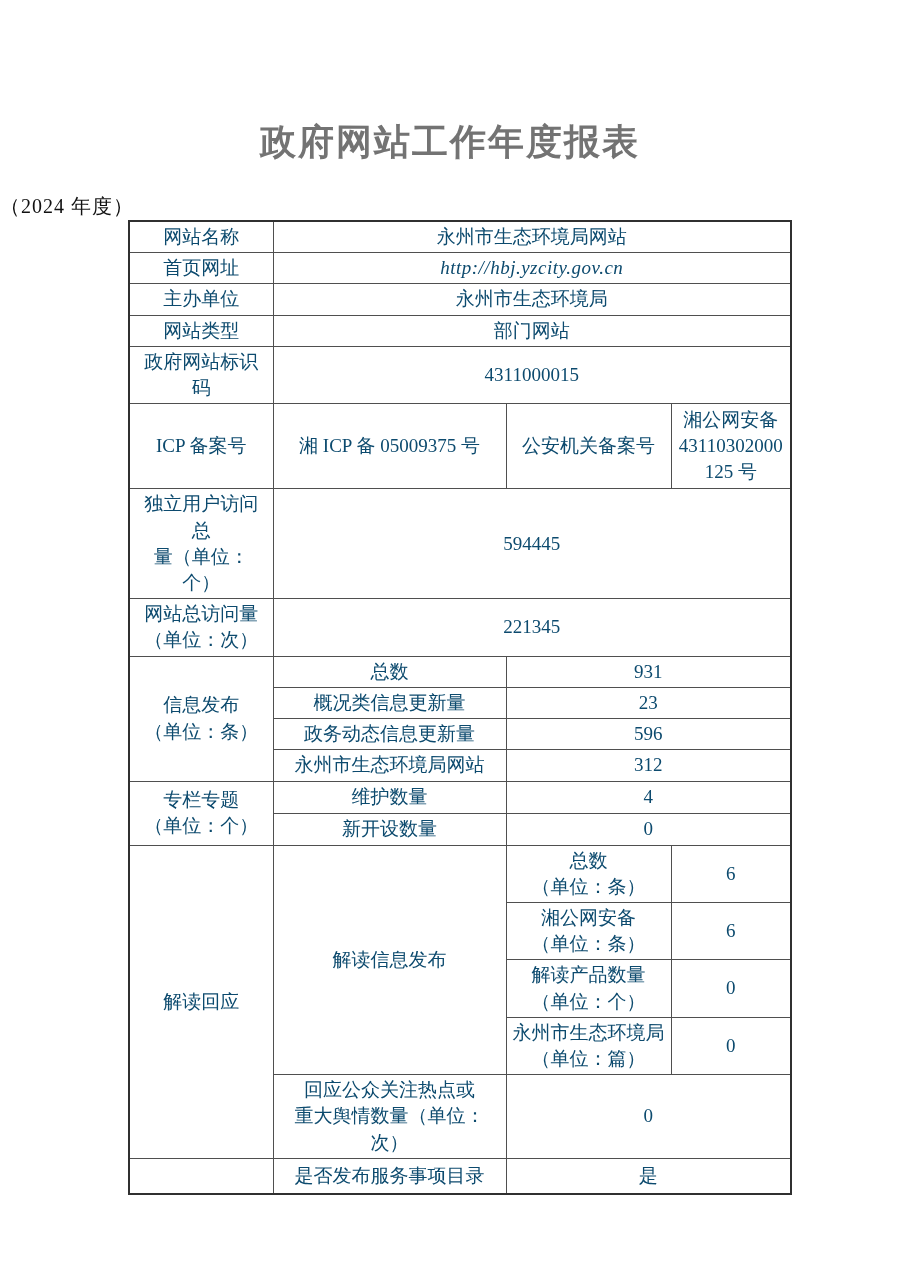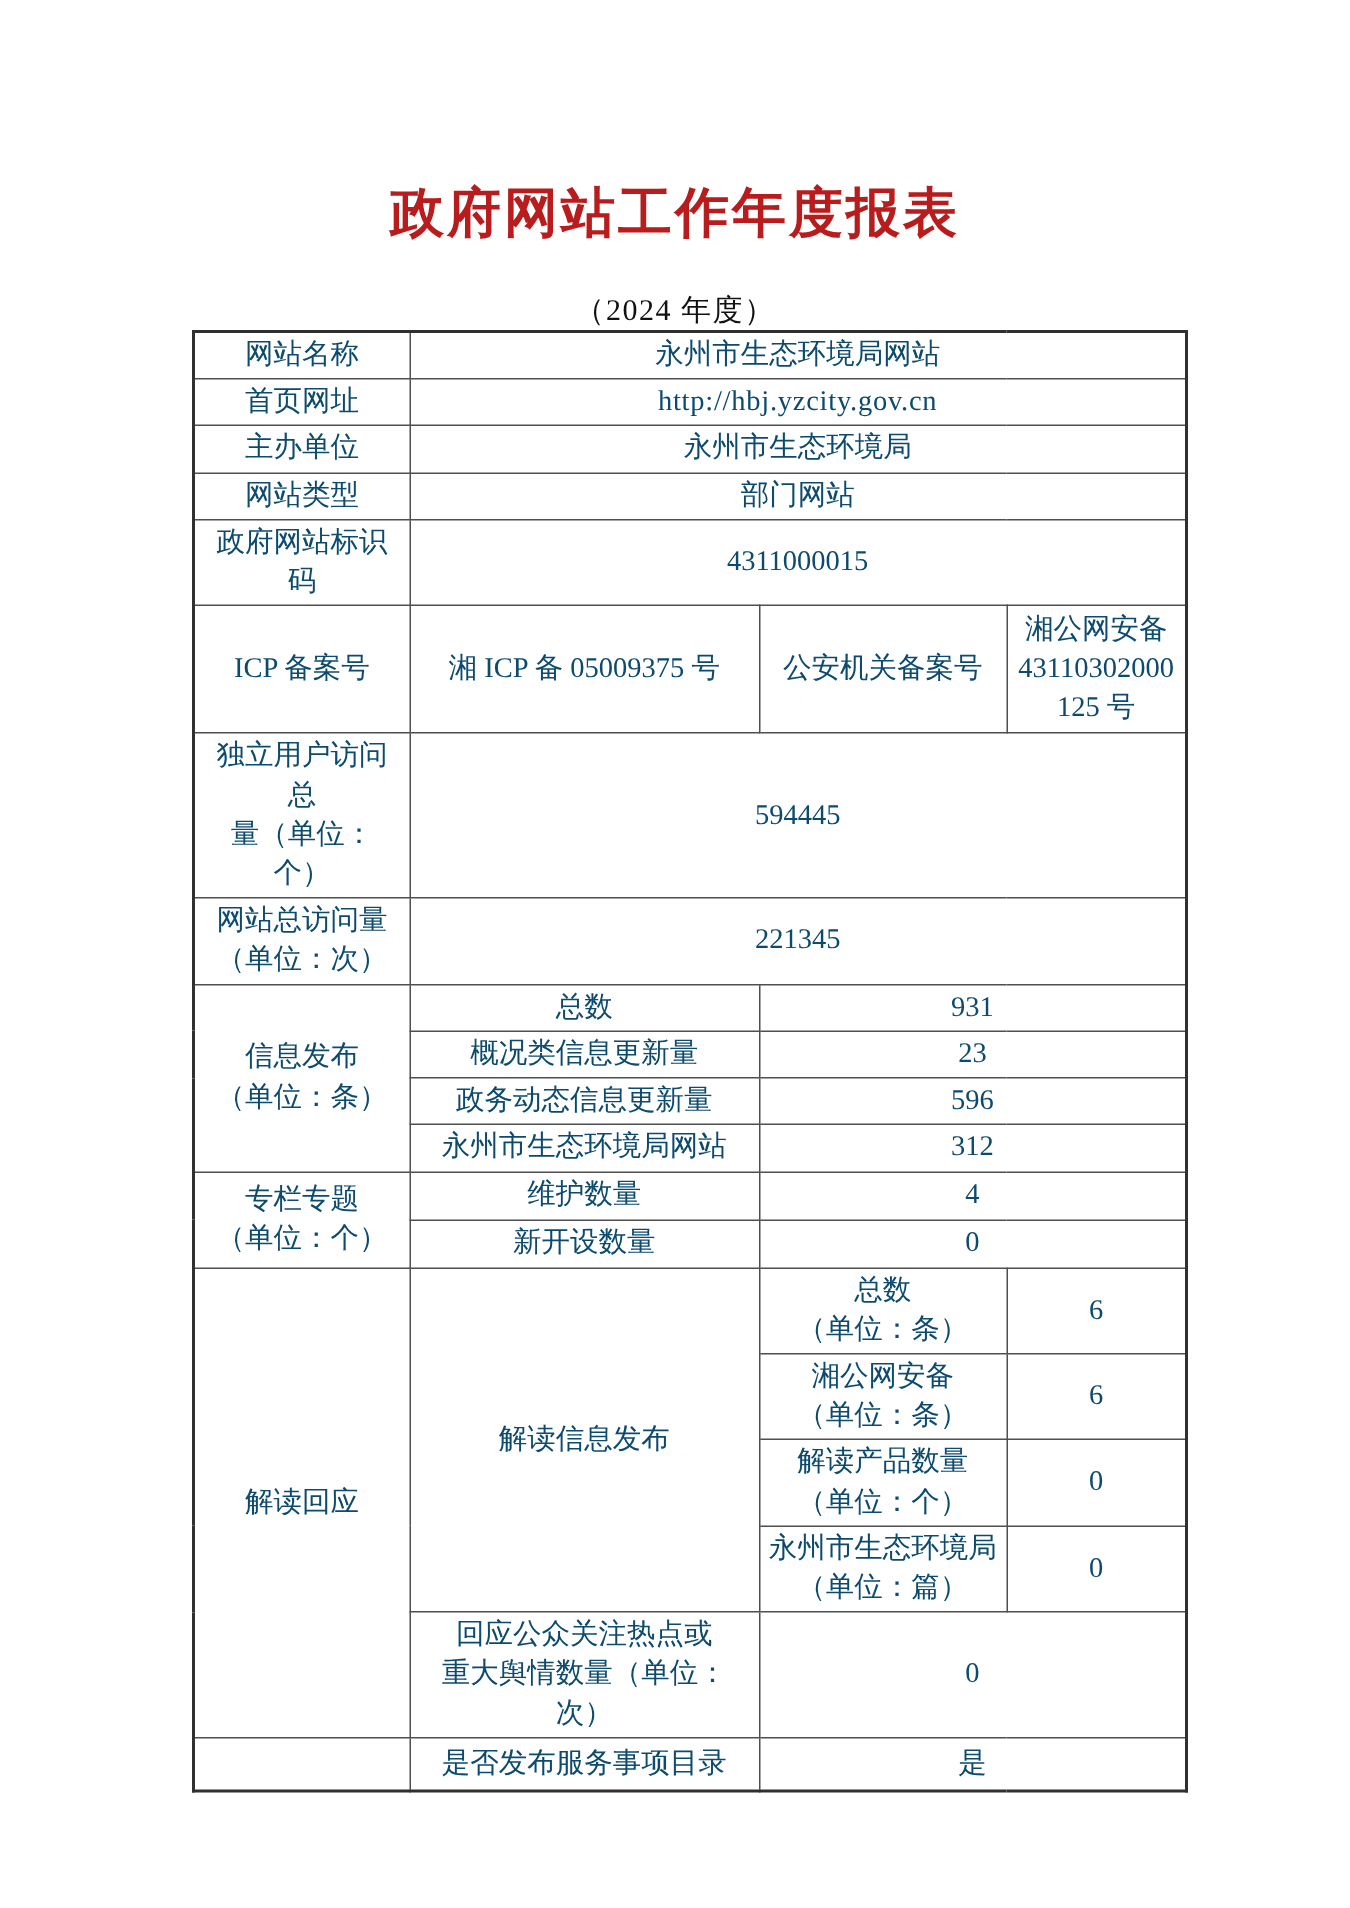--- a/index.html
+++ b/index.html
@@ -20,25 +20,25 @@
     background: #ffffff;
     overflow: hidden;
   }
   .doc-title {
     padding-top: 118px;
     text-align: center;
     font-family: "Liberation Sans", "DejaVu Sans", sans-serif;
     font-weight: 700;
     font-size: 36px;
     letter-spacing: 2px;
-    color: #b91c1c;
+    color: #737373;
   }
   .doc-subtitle {
     margin-top: 26px;
-    text-align: center;
+    text-align: left;
     font-size: 20px;
     letter-spacing: 1px;
     color: #111111;
   }
   .reporting-unit {
     margin: 56px 0 6px 128px;
     font-size: 19px;
     font-weight: 700;
     letter-spacing: 0.5px;
     color: #111111;
@@ -65,21 +65,21 @@
   tr.h31 { height: 31px; }
   tr.h32 { height: 32px; }
   tr.h85 { height: 85px; }
   tr.h54 { height: 54px; }
   tr.h53 { height: 53px; }
   tr.h30 { height: 30px; }
   tr.h52 { height: 52px; }
   tr.h51 { height: 51px; }
   tr.h76 { height: 76px; }
   tr.h36 { height: 36px; }
-  td.url-cell { letter-spacing: 0.5px; }
+  td.url-cell { letter-spacing: 0.5px; font-style: italic; }
 </style>
 </head>
 <body>
 
 <div class="page">
 
   <div class="doc-title">政府网站工作年度报表</div>
   <div class="doc-subtitle">（2024 年度）</div>
 
 

